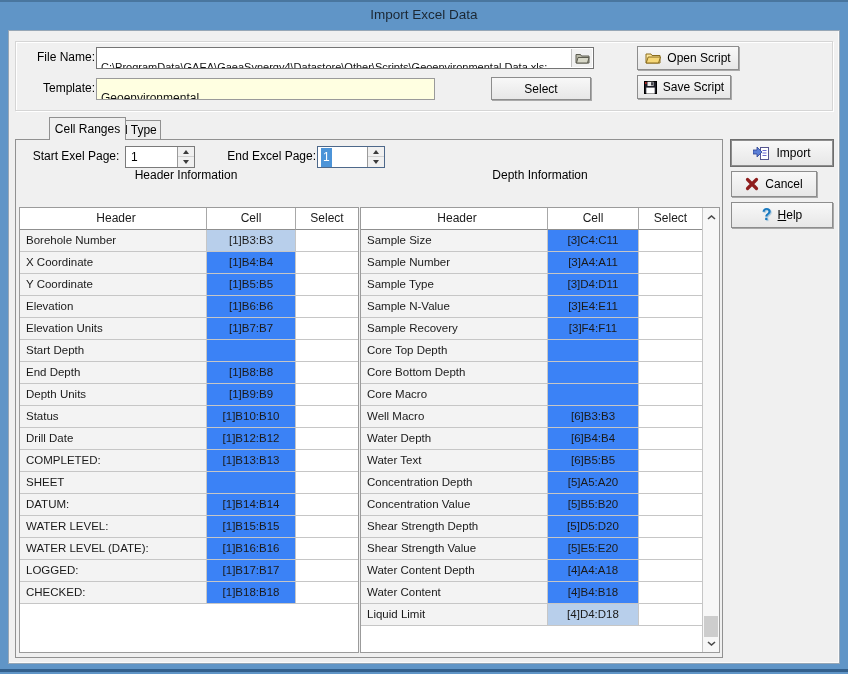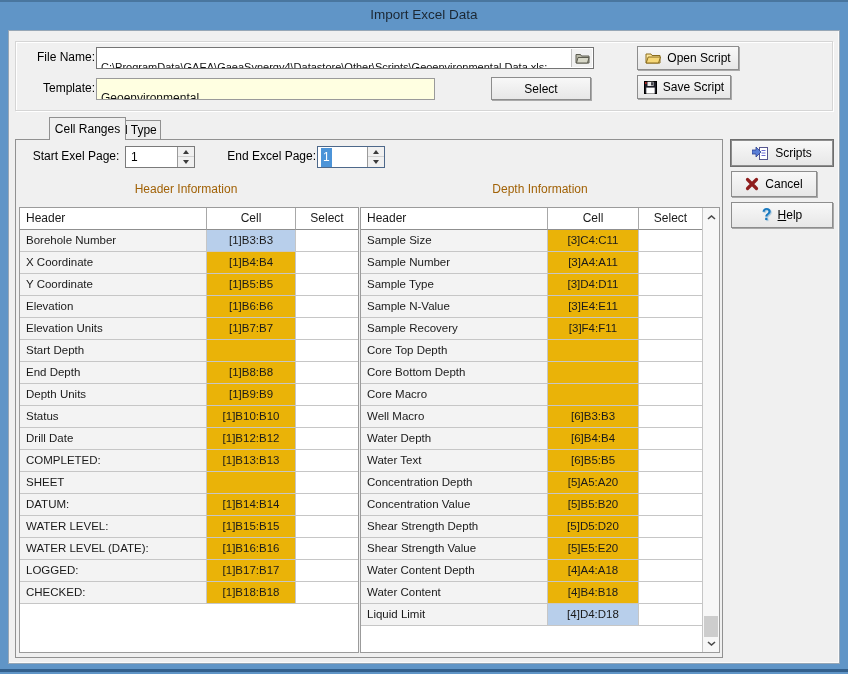--- a/index.html
+++ b/index.html
@@ -48,39 +48,39 @@
   .spin-end{left:301px; top:6px; width:68px; border-color:#4d688a;}
   .spin-val{position:absolute; left:3px; top:1px; height:19px; line-height:19px; font-size:12px; padding:0 2px;}
   .spin-val.selected{background:var(--selection-bg); color:#fff;}
   .spin-btns{position:absolute; right:0; top:0; bottom:0; width:17px; border-left:1px solid #9a9a9a; background:#f0f0f0;}
   .spin-up,.spin-down{position:absolute; left:0; right:0; height:50%; display:flex; align-items:center; justify-content:center; cursor:pointer;}
   .spin-up{top:0; border-bottom:1px solid #d0d0d0;}
   .spin-down{bottom:0;}
   .tri-up{width:0; height:0; border-left:3px solid transparent; border-right:3px solid transparent; border-bottom:4px solid #3a3a3a;}
   .tri-down{width:0; height:0; border-left:3px solid transparent; border-right:3px solid transparent; border-top:4px solid #3a3a3a;}
   
-  .t-title{position:absolute; top:42px; font-size:12px; color:#a16207; text-align:center;}
+  .t-title{position:absolute; top:28px; font-size:12px; color:#000000; text-align:center;}
   .t-title-left{left:0; width:340px;}
   .t-title-right{left:344px; width:360px;}
   
   .gtable{position:absolute; top:67px; height:446px; background:#fff; border:1px solid #9b9b9b;}
   .gtable-left{left:3px; width:340px;}
   .gtable-right{left:344px; width:360px;}
   .grid-area{position:absolute; inset:0; overflow:hidden;}
   .gtable-right .grid-area{right:17px;}
   .t-row{display:grid; height:22px; font-size:11.5px; color:#1a1a1a;}
   .gtable-left .t-row{grid-template-columns:187px 89px 1fr;}
   .gtable-right .t-row{grid-template-columns:187px 91px 1fr;}
   .tc{line-height:21px; overflow:hidden; white-space:nowrap;}
   .t-head .tc{background:#fff; border-bottom:1px solid #8f8f8f; border-right:1px solid #a8a8a8; font-size:12px;}
   .t-head .tc:last-child{border-right:none;}
-  .t-head .c-h{padding-left:6px;}
+  .t-head .c-h{padding-left:6px;text-align:center;}
   .t-head .c-c,.t-head .c-s{text-align:center;}
   .th{background:#f3f3f3; border-right:1px solid #c6c6c6; border-bottom:1px solid #c6c6c6; padding-left:6px;}
-  .tcell{text-align:center; border-right:1px solid #c6c6c6; border-bottom:1px solid #c6c6c6; background:#eab308;}
+  .tcell{text-align:center; border-right:1px solid #c6c6c6; border-bottom:1px solid #c6c6c6; background:#3b82f6;}
   .tsel{border-bottom:1px solid #c6c6c6; background:#fff;}
   .tcell.hl{background:var(--highlight-cell);}
   
   .sbar{position:absolute; top:0; right:0; bottom:0; width:17px; background:#f7f7f7; border-left:1px solid #c6c6c6;}
   .sb-up,.sb-down{position:absolute; left:0; right:0; height:16px; display:flex; align-items:center; justify-content:center; cursor:pointer;}
   .sb-up{top:1px;} .sb-down{bottom:1px;}
   .sb-thumb{position:absolute; left:1px; right:1px; bottom:15px; height:21px; background:#cdcdcd; cursor:pointer;}
   
   .btn-import{left:722px; top:109px; width:102px; height:26px; box-shadow:0 0 0 1px #6e6e6e, 1px 1px 0 #a9a9a9;}
   .btn-cancel{left:722px; top:140px; width:86px; height:26px;}
@@ -394,21 +394,21 @@
     <button class="btn btn-import">
       <span class="icon">
         <svg width="17" height="15" viewBox="0 0 17 15">
             <rect x="7.5" y="1.5" width="8" height="12" fill="#ffffff" stroke="#55558f"></rect>
             <line x1="9.5" y1="4.5" x2="13.5" y2="4.5" stroke="#6a6ad0"></line>
             <line x1="9.5" y1="7" x2="13.5" y2="7" stroke="#6a6ad0"></line>
             <line x1="9.5" y1="9.5" x2="13.5" y2="9.5" stroke="#6a6ad0"></line>
             <polygon points="0,4 4,4 4,1 9,6 4,11 4,8 0,8" fill="#5b7fd6" stroke="#2c3f8f" stroke-width="0.8"></polygon>
           </svg>
       </span>
-      <span>Scripts</span>
+      <span>Import</span>
     </button>
     <button class="btn btn-cancel">
       <span class="icon">
         <svg width="14" height="14" viewBox="0 0 14 14">
             <path d="M2.5 2.5 L11.5 11.5 M11.5 2.5 L2.5 11.5" stroke="#8f1d1d" stroke-width="3.2" stroke-linecap="round"></path>
           </svg>
       </span>
       <span>Cancel</span>
     </button>
     <button class="btn btn-help">

